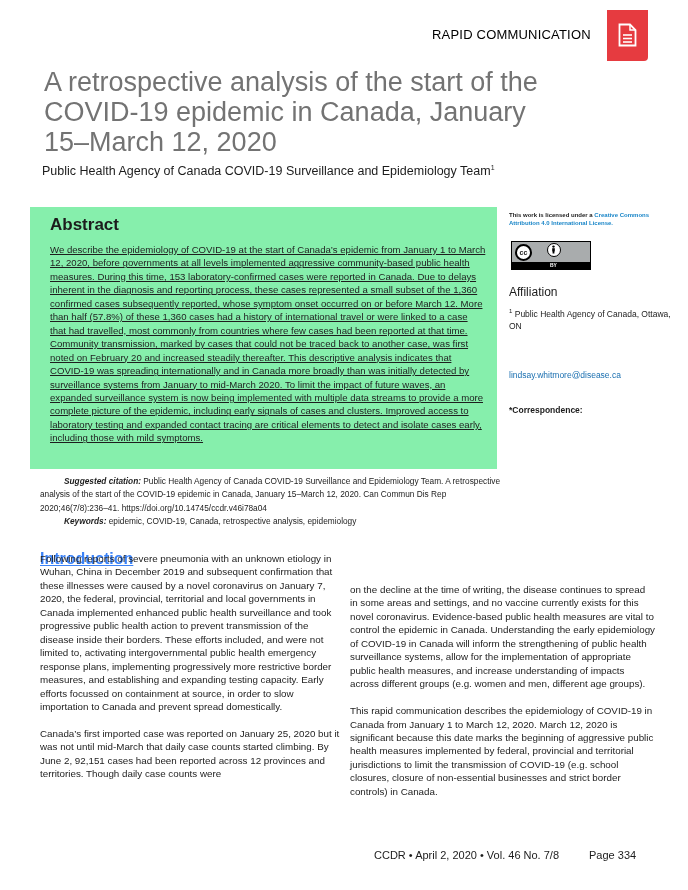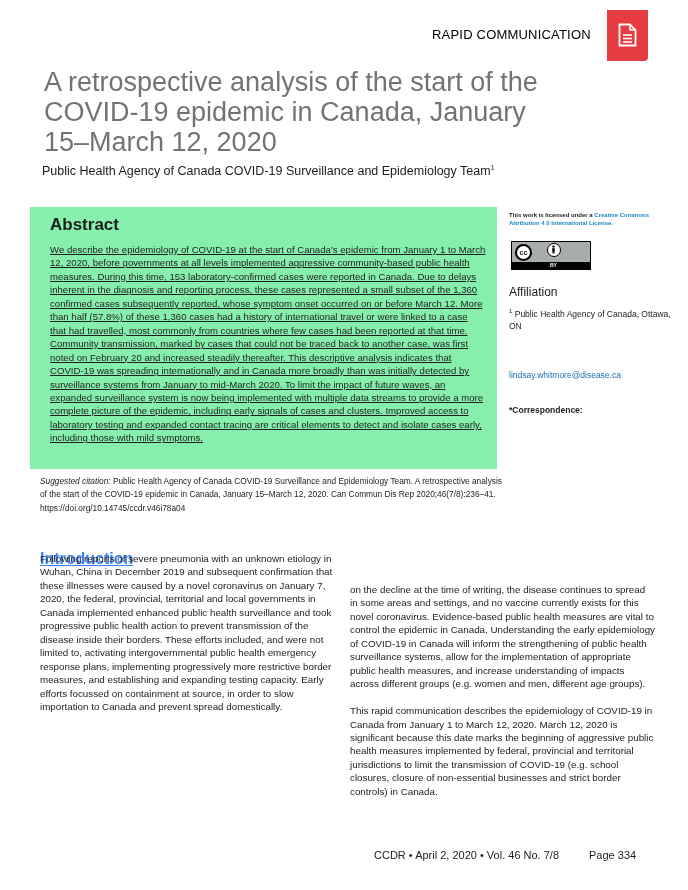--- a/index.html
+++ b/index.html
@@ -20,21 +20,21 @@
   .cc-badge { left: 511px; top: 241px; width: 78px; height: 27px; background: #a9acad; border: 1px solid #000; }
   .cc-badge .by-bar { position: absolute; left: 0; bottom: 0; width: 78px; height: 7px; background: #000; }
   .cc-badge .by-text { position: absolute; left: 38px; bottom: 0; font-size: 5px; color: #fff; font-weight: bold; line-height: 7px; }
   .cc-badge .cc-circle { position: absolute; left: 3px; top: 2px; width: 17px; height: 17px; border-radius: 50%; background: #fff; border: 2px solid #000; box-sizing: border-box; font-size: 7px; font-weight: bold; text-align: center; line-height: 13px; }
   .cc-badge .person-circle { position: absolute; left: 35px; top: 1px; width: 14px; height: 14px; border-radius: 50%; background: #fff; border: 1.5px solid #000; box-sizing: border-box; }
   .aff-title { left: 509px; top: 285px; font-size: 12px; font-weight: normal; color: #1c1c1c; }
   .aff-text { left: 509px; top: 305px; width: 175px; font-size: 8.5px; line-height: 12px; color: #1c1c1c; }
   .corr-title { left: 509px; top: 357px; font-size: 8.5px; font-weight: bold; color: #1c1c1c; margin-top: 48px; }
   .corr-email { left: 509px; top: 370px; font-size: 8.5px; color: #1a6fb0; }
   .citation { left: 40px; top: 475px; width: 470px; font-size: 8.3px; line-height: 13.3px; color: #1c1c1c; }
-  .citation b i, .citation i b { font-weight: normal; font-style: italic; }
+  .citation b i, .citation i b { font-weight: bold; font-style: italic; margin-left: 24px; }
   .intro-title { left: 40px; top: 550px; font-size: 16px; font-weight: bold; color: #3b82f6; margin: 0; text-decoration: underline; }
   .col { font-size: 9.8px; line-height: 13.45px; color: #1c1c1c; }
   .col p { margin: 0 0 13.45px 0; }
   .col-left { left: 40px; top: 552px; width: 300px; }
   .col-right { left: 350px; top: 583px; width: 305px; }
   .footer { left: 374px; top: 849px; font-size: 11px; color: #1c1c1c; }
   .footer .page { margin-left: 30px; }
 </style>
 </head>
 <body>
@@ -76,26 +76,28 @@
 </div>
 
 <div class="abs aff-title">Affiliation</div>
 <div class="abs aff-text"><sup style="font-size:6px">1</sup> <span>Public Health Agency of Canada, Ottawa, ON</span></div>
 
 <div class="abs corr-title">*Correspondence:</div>
 <div class="abs corr-email">lindsay.whitmore@disease.ca</div>
 
 <div class="abs citation">
   <div><b><i>Suggested citation:</i></b><span> Public Health Agency of Canada COVID-19 Surveillance and Epidemiology Team. A retrospective analysis of the start of the COVID-19 epidemic in Canada, January 15–March 12, 2020. Can Commun Dis Rep 2020;46(7/8):236–41. https://doi.org/10.14745/ccdr.v46i78a04</span></div>
+  <div><b><i>Keywords:</i></b><span> epidemic, COVID-19, Canada, retrospective analysis, epidemiology</span></div>
 </div>
 
 <h2 class="abs intro-title">Introduction</h2>
 
 <div class="abs col col-left">
   <p>Following reports of severe pneumonia with an unknown etiology in Wuhan, China in December 2019 and subsequent confirmation that these illnesses were caused by a novel coronavirus on January 7, 2020, the federal, provincial, territorial and local governments in Canada implemented enhanced public health surveillance and took progressive public health action to prevent transmission of the disease inside their borders. These efforts included, and were not limited to, activating intergovernmental public health emergency response plans, implementing progressively more restrictive border measures, and establishing and expanding testing capacity. Early efforts focussed on containment at source, in order to slow importation to Canada and prevent spread domestically.</p>
+  <p>Canada’s first imported case was reported on January 25, 2020 but it was not until mid-March that daily case counts started climbing. By June 2, 92,151 cases had been reported across 12 provinces and territories. Though daily case counts were</p>
 </div>
 
 <div class="abs col col-right">
   <p>on the decline at the time of writing, the disease continues to spread in some areas and settings, and no vaccine currently exists for this novel coronavirus. Evidence-based public health measures are vital to control the epidemic in Canada. Understanding the early epidemiology of COVID-19 in Canada will inform the strengthening of public health surveillance systems, allow for the implementation of appropriate public health measures, and increase understanding of impacts across different groups (e.g. women and men, different age groups).</p>
   <p>This rapid communication describes the epidemiology of COVID-19 in Canada from January 1 to March 12, 2020. March 12, 2020 is significant because this date marks the beginning of aggressive public health measures implemented by federal, provincial and territorial jurisdictions to limit the transmission of COVID-19 (e.g. school closures, closure of non-essential businesses and strict border controls) in Canada.</p>
 </div>
 
 <div class="abs footer"><span>CCDR • April 2, 2020 • Vol. 46 No. 7/8</span><span class="page">Page 334</span></div>
 
 </body></html>

